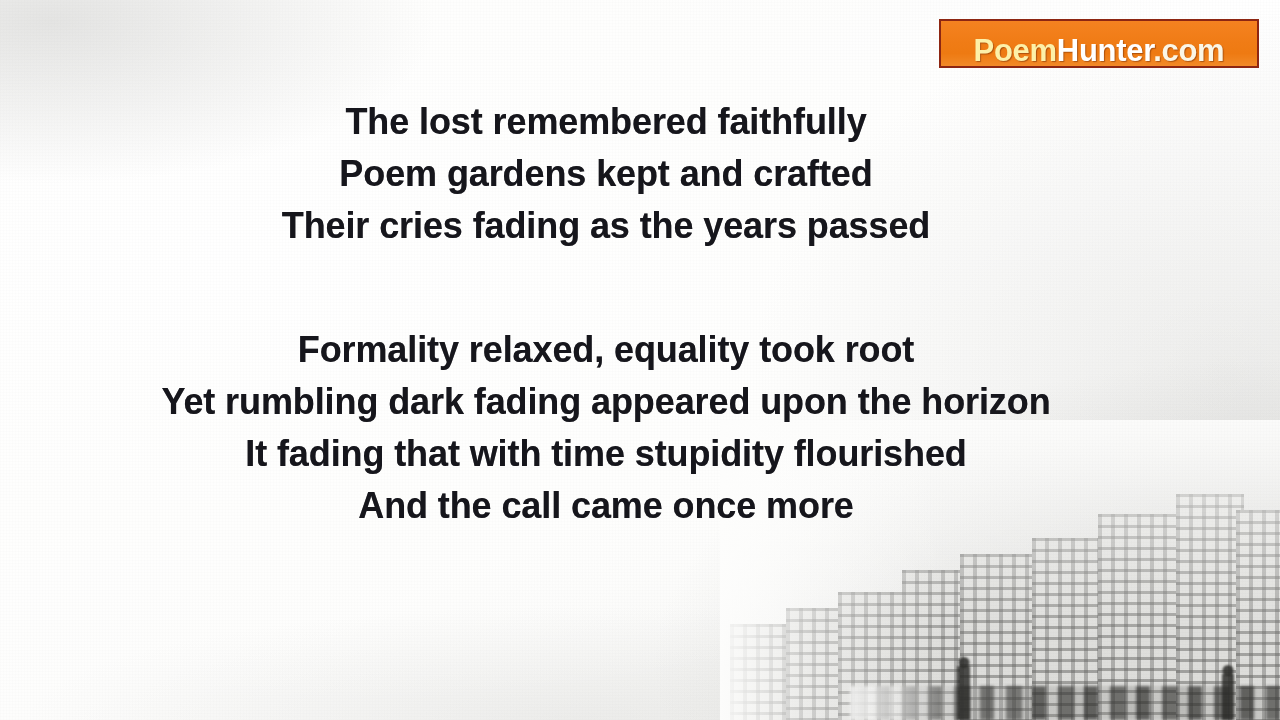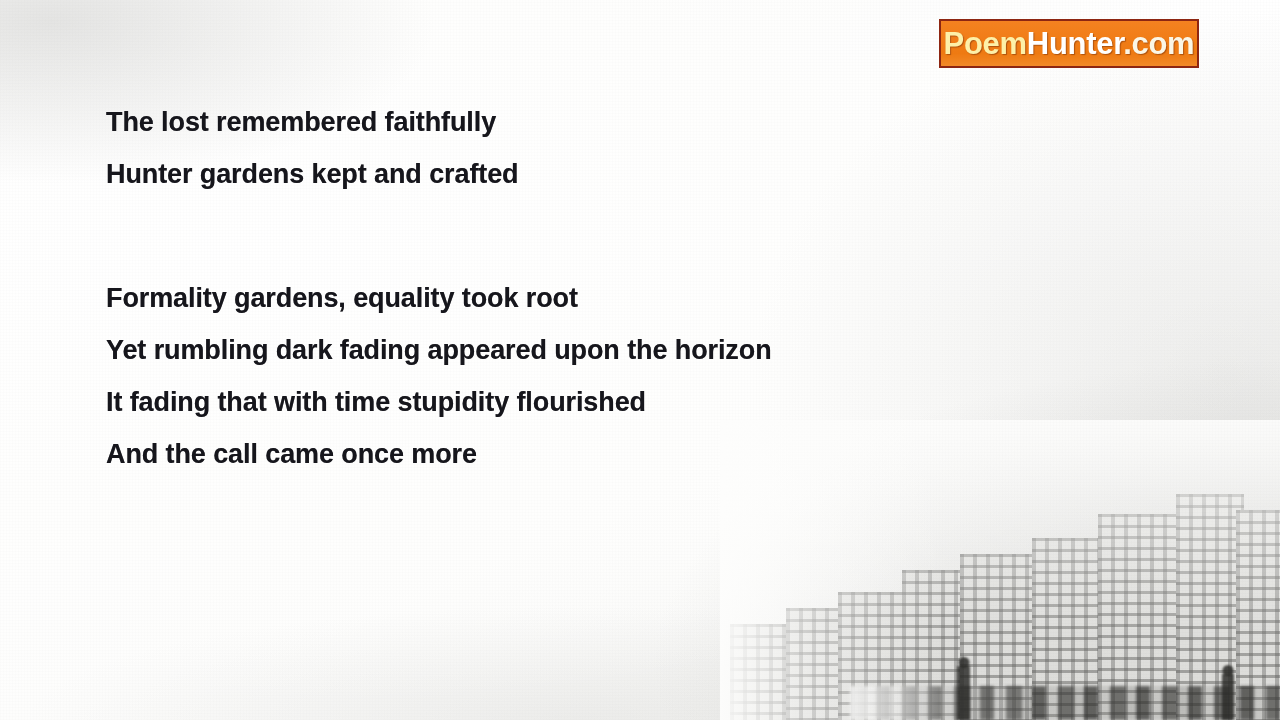--- a/index.html
+++ b/index.html
@@ -147,45 +147,46 @@
   
   .poem {
     position: absolute;
     left: 106px;
     top: 96px;
     width: 1000px;
     z-index: 5;
   }
 
   .poem-line {
-    font-size: 27px;
+    font-size: 36px;
     line-height: 52px;
     font-weight: 700;
     color: #16161c;
     letter-spacing: -0.1px;
     white-space: pre;
     text-shadow: 0 0 0.5px rgba(20,20,26,0.55);
+    text-align: center;
   }
 
   .stanza-gap {
     height: 72px;
   }
 
   
   .logo {
     position: absolute;
     left: 939px;
     top: 19px;
-    width: 260px;
+    width: 320px;
     height: 49px;
     box-sizing: border-box;
     background: linear-gradient(to bottom, #f58220 0%, #f07c16 45%, #ee7a12 72%, #f28a28 100%);
     border: 2px solid #8d2612;
     display: flex;
-    align-items: center;
+    align-items: flex-end;
     justify-content: center;
     z-index: 8;
     box-shadow: 0 0 0 1px rgba(255,255,255,0.25);
   }
 
   .logo-text {
     font-size: 31px;
     font-weight: 700;
     letter-spacing: -0.3px;
     line-height: 1;
@@ -227,27 +228,28 @@
       <span class="head"></span>
     </div>
 
     <div class="grain"></div>
   </div>
 
   <div class="poem">
 
     <div>
       <div class="poem-line">The lost remembered faithfully</div>
-      <div class="poem-line">Hunter gardens kept and crafted</div>
+      <div class="poem-line">Poem gardens kept and crafted</div>
+      <div class="poem-line">Their cries fading as the years passed</div>
     </div>
 
     <div class="stanza-gap"></div>
 
     <div>
-      <div class="poem-line">Formality gardens, equality took root</div>
+      <div class="poem-line">Formality relaxed, equality took root</div>
       <div class="poem-line">Yet rumbling dark fading appeared upon the horizon</div>
       <div class="poem-line">It fading that with time stupidity flourished</div>
       <div class="poem-line">And the call came once more</div>
     </div>
 
   </div>
 
   <div class="logo">
     <span class="logo-text"><span class="logo-poem">Poem</span><span class="logo-hunter">Hunter</span><span class="logo-dotcom">.com</span></span>
   </div>

